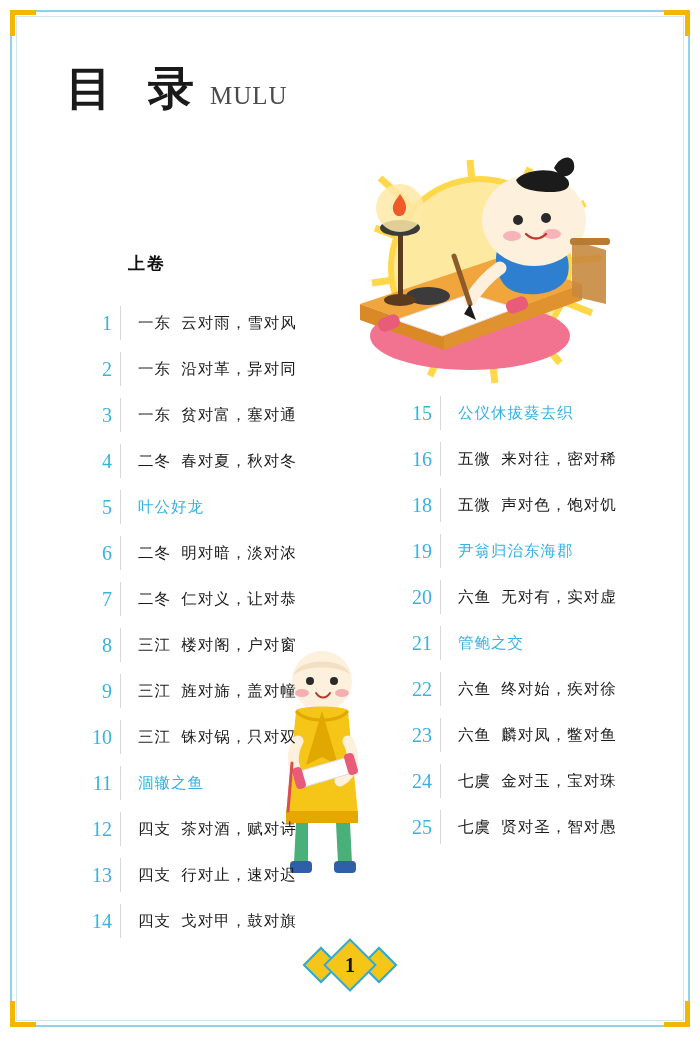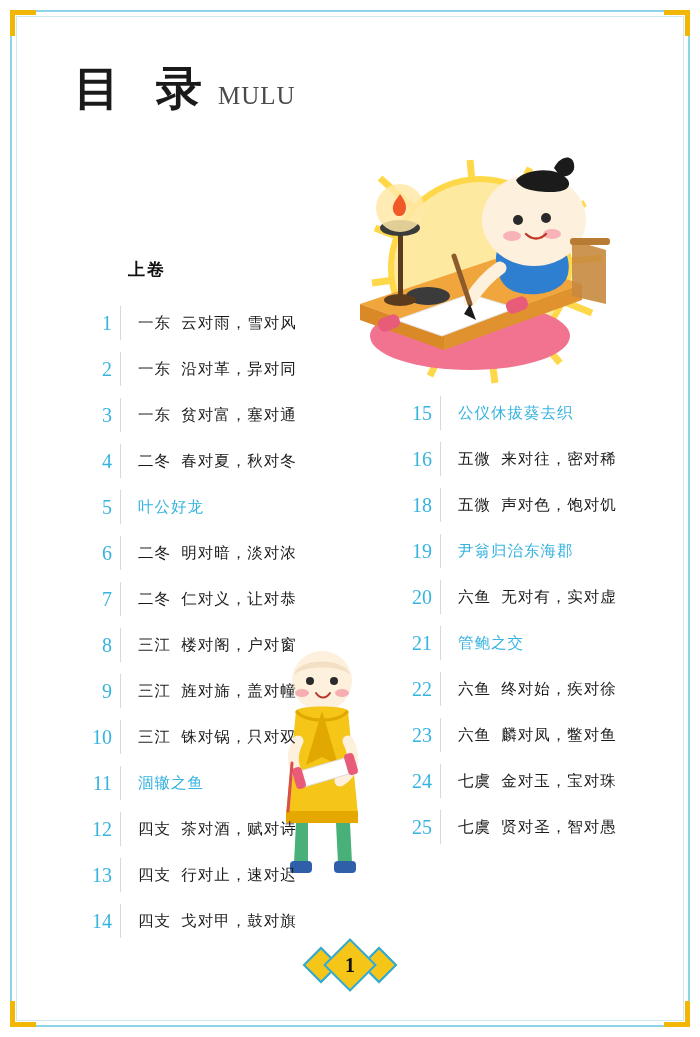--- a/index.html
+++ b/index.html
@@ -39,21 +39,21 @@
     box-sizing: border-box;
   }
   .corner.tl { left: 10px; top: 10px; border-left: 5px solid #f2b705; border-top: 5px solid #f2b705; }
   .corner.tr { right: 10px; top: 10px; border-right: 5px solid #f2b705; border-top: 5px solid #f2b705; }
   .corner.bl { left: 10px; bottom: 10px; border-left: 5px solid #f2b705; border-bottom: 5px solid #f2b705; }
   .corner.br { right: 10px; bottom: 10px; border-right: 5px solid #f2b705; border-bottom: 5px solid #f2b705; }
 
   
   .title-wrap {
     position: absolute;
-    left: 74px;
+    left: 66px;
     top: 58px;
     display: flex;
     align-items: baseline;
   }
   .title-cn {
     font-family: "DejaVu Serif", serif;
     font-size: 46px;
     letter-spacing: 10px;
     color: #1a1a1a;
     font-weight: bold;
@@ -64,21 +64,21 @@
     color: #4a4a4a;
     letter-spacing: 1px;
     margin-left: 6px;
     text-align: right;
   }
 
   
   .section-label {
     position: absolute;
     left: 128px;
-    top: 258px;
+    top: 252px;
     font-family: "DejaVu Serif", serif;
     font-size: 17px;
     font-weight: bold;
     color: #111;
     letter-spacing: 2px;
   }
 
   
   .col {
     position: absolute;

